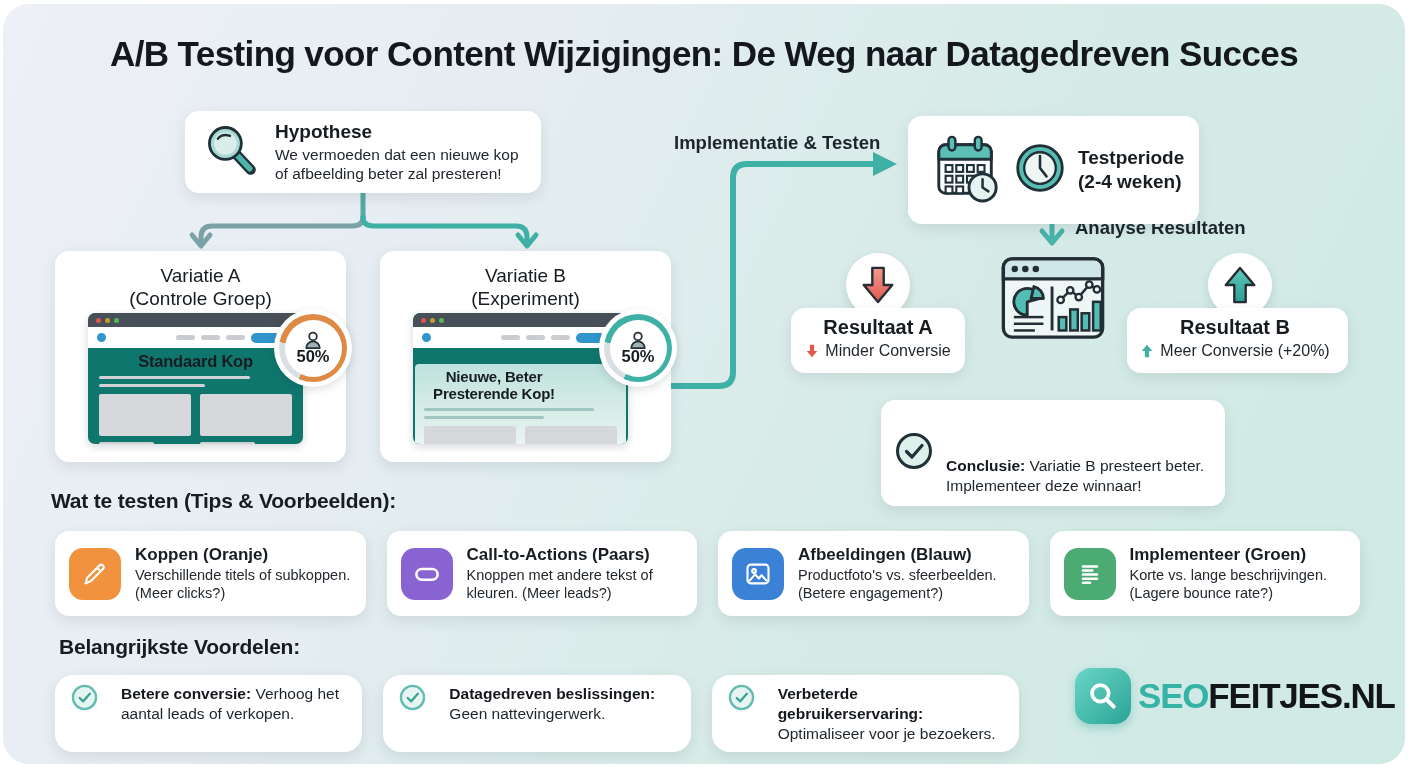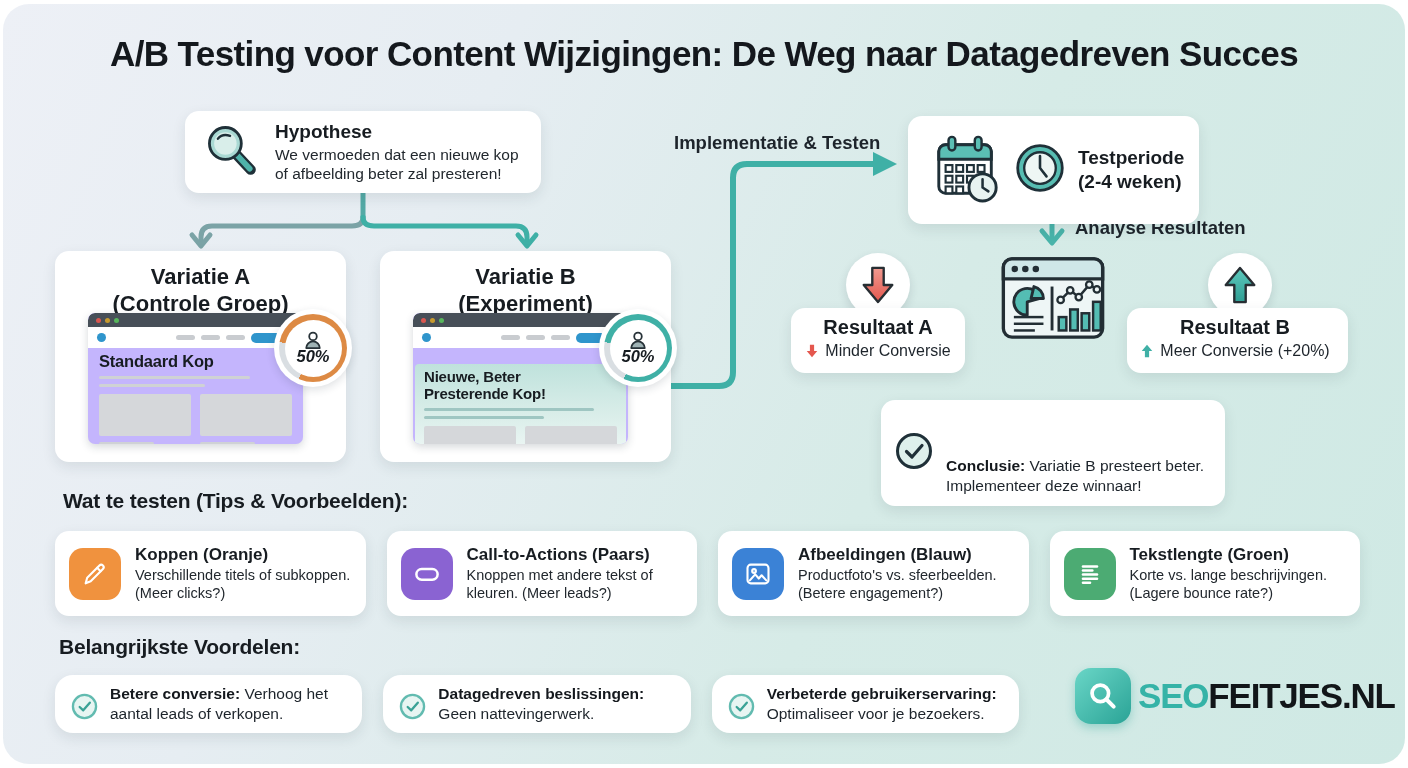--- a/index.html
+++ b/index.html
@@ -13,23 +13,23 @@
   .z2{z-index:2;} .z3{z-index:3;}
 
   
   .hypo{left:182px;top:107px;width:356px;height:82px;display:flex;align-items:center;gap:14px;padding:0 10px 0 16px;box-sizing:border-box;}
   .hypo-title{font-size:19px;font-weight:bold;margin-bottom:2px;}
   .hypo-desc{font-size:15.5px;line-height:1.25;color:#22282e;width:256px;}
 
   
   .var-card{width:291px;height:211px;text-align:center;}
   .var-a{left:52px;top:247px;} .var-b{left:377px;top:247px;}
-  .var-title{font-size:22px;font-weight:bold;line-height:1.22;margin-top:13px;}
-  .mock{position:absolute;left:33px;top:62px;width:215px;height:131px;background:#c4b5fd;border-radius:7px;
-    box-shadow:0 3px 8px rgba(25,45,55,.18);overflow:hidden;text-align:left;}
+  .var-title{font-size:19px;font-weight:normal;line-height:1.22;margin-top:13px;}
+  .mock{position:absolute;left:33px;top:62px;width:215px;height:131px;background:#0f766e;border-radius:7px;
+    box-shadow:0 3px 8px rgba(25,45,55,.18);overflow:hidden;text-align:center;}
   .mock-top{height:14px;background:#474f58;display:flex;align-items:center;gap:4px;padding-left:8px;border-radius:7px 7px 0 0;}
   .dot{width:5px;height:5px;border-radius:50%;}
   .dot-r{background:#d95750;} .dot-y{background:#c79a2f;} .dot-g{background:#57b65c;}
   .mock-bar{height:21px;display:flex;align-items:center;padding:0 9px;gap:6px;background:#fff;}
   .mock-bar .bdot{width:9px;height:9px;border-radius:50%;background:#2f95cc;margin-right:auto;}
   .pill{width:19px;height:5px;border-radius:3px;background:#c9ccd0;}
   .btn-pill{width:43px;height:10px;border-radius:5px;background:#2f95cc;}
   .mock-body{padding:4px 11px 0;}
   .mock-body.teal{background:linear-gradient(180deg,#bfe2dc 0%,#ddefeb 55%,#f6fbfa 100%);margin:16px 2px;border-radius:4px;padding:4px 9px 0;}
   .mock-h1{font-size:16.5px;font-weight:bold;letter-spacing:-.2px;}
@@ -37,21 +37,21 @@
   .rule{height:3px;border-radius:2px;background:#cfd2d5;margin-top:5px;}
   .rule.t{background:#9fc6c2;}
   .blocks{display:flex;gap:9px;margin-top:7px;}
   .block{flex:1;height:42px;background:#d5d7da;border-radius:2px;}
   .cols{display:flex;gap:9px;margin-top:6px;}
   .col{flex:1;}
   .tl{height:3px;border-radius:2px;background:#cfd2d5;margin-bottom:4px;}
 
   .badge{position:absolute;left:219px;top:58px;width:78px;height:78px;border-radius:50%;background:#fff;
     display:grid;place-items:center;box-shadow:0 3px 8px rgba(25,45,55,.14);z-index:3;}
-  .badge-ring{width:68px;height:68px;border-radius:50%;display:grid;place-items:center;font-style:italic;}
+  .badge-ring{width:68px;height:68px;border-radius:50%;display:grid;place-items:center;}
   .ring-orange{background:conic-gradient(from 205deg,#d9dee2 0deg 75deg,#dd8a44 75deg 360deg);}
   .ring-teal{background:conic-gradient(from 205deg,#d9dee2 0deg 75deg,#3fb0a6 75deg 360deg);}
   .badge-core{width:57px;height:57px;border-radius:50%;background:#fff;display:flex;flex-direction:column;align-items:center;justify-content:center;}
   .badge-pct{font-size:16.5px;font-weight:bold;margin-top:-2px;}
 
   .flow-label{font-size:18.5px;font-weight:600;color:#1d242b;}
   .impl-label{left:671px;top:128px;}
   .analyse-label{left:1072px;top:213px;}
 
   
@@ -69,31 +69,31 @@
 
   .analytics{left:997px;top:252px;}
 
   
   .conclusie{left:878px;top:396px;width:344px;display:flex;align-items:center;gap:13px;padding:10px 14px;box-sizing:border-box;}
   .conclusie-text{font-size:15.5px;line-height:1.3;color:#1d242b;width:272px;margin-top:46px;}
   .bold{font-weight:bold;color:#14181d;}
 
   
   .section-h{font-size:21px;font-weight:bold;letter-spacing:-.2px;}
-  .tests-h{left:60px;top:485px;}
+  .tests-h{left:48px;top:485px;}
   .tests-row{left:52px;top:527px;width:1305px;display:flex;gap:21px;}
   .test-card{flex:1;height:85px;display:flex;align-items:center;gap:14px;padding:0 10px 0 14px;box-sizing:border-box;}
   .icon-sq{width:52px;height:52px;border-radius:14px;display:grid;place-items:center;flex:none;}
   .sq-orange{background:#f0923e;} .sq-purple{background:#8a63d2;} .sq-blue{background:#3b82d6;} .sq-green{background:#4cab73;}
   .tc-title{font-size:17px;font-weight:bold;margin-bottom:2px;}
   .tc-desc{font-size:14.5px;line-height:1.22;color:#22282e;max-width:226px;}
 
   .benefits-h{left:56px;top:631px;}
   .benefits-row{left:52px;top:671px;width:964px;display:flex;gap:21px;}
-  .benefit-card{flex:1;border-radius:18px;display:flex;align-items:flex-end;gap:12px;padding:9px 12px 9px 16px;box-sizing:border-box;min-height:53px;}
+  .benefit-card{flex:1;border-radius:18px;display:flex;align-items:flex-start;gap:23px;padding:9px 12px 9px 16px;box-sizing:border-box;min-height:53px;}
   .benefit-text{font-size:15.5px;line-height:1.28;color:#1d242b;}
 
   
   .logo{left:1072px;top:664px;display:flex;align-items:center;gap:7px;}
   .logo-sq{width:56px;height:56px;border-radius:16px;background:linear-gradient(135deg,#6ad6c7 0%,#2aa396 100%);
     display:grid;place-items:center;box-shadow:0 4px 10px rgba(42,163,150,.35);}
   .logo-text{font-size:35px;font-weight:bold;letter-spacing:-1.2px;}
   .logo-seo{color:#35b3a7;} .logo-rest{color:#121619;}
 </style>
 </head>
@@ -388,21 +388,21 @@
       <div class="icon-sq sq-green">
         <svg width="28" height="28" viewBox="0 0 24 24" stroke="#fff" stroke-width="2.2" stroke-linecap="round">
           <line x1="6" y1="5.5" x2="18" y2="5.5"></line>
             <line x1="6" y1="9" x2="14" y2="9"></line>
           <line x1="6" y1="12.5" x2="18" y2="12.5"></line>
             <line x1="6" y1="16" x2="18" y2="16"></line>
             <line x1="6" y1="19.5" x2="12" y2="19.5"></line>
         </svg>
       </div>
       <div>
-        <div class="tc-title">Tekstlengte (Groen)</div>
+        <div class="tc-title">Implementeer (Groen)</div>
         <div class="tc-desc">Korte vs. lange beschrijvingen. (Lagere bounce rate?)</div>
       </div>
     </div>
   </div>
 
   <div class="abs section-h benefits-h z2">Belangrijkste Voordelen:</div>
   <div class="abs benefits-row z2">
     <div class="card benefit-card">
       <span>
         <svg width="27" height="27" viewBox="0 0 28 28">

